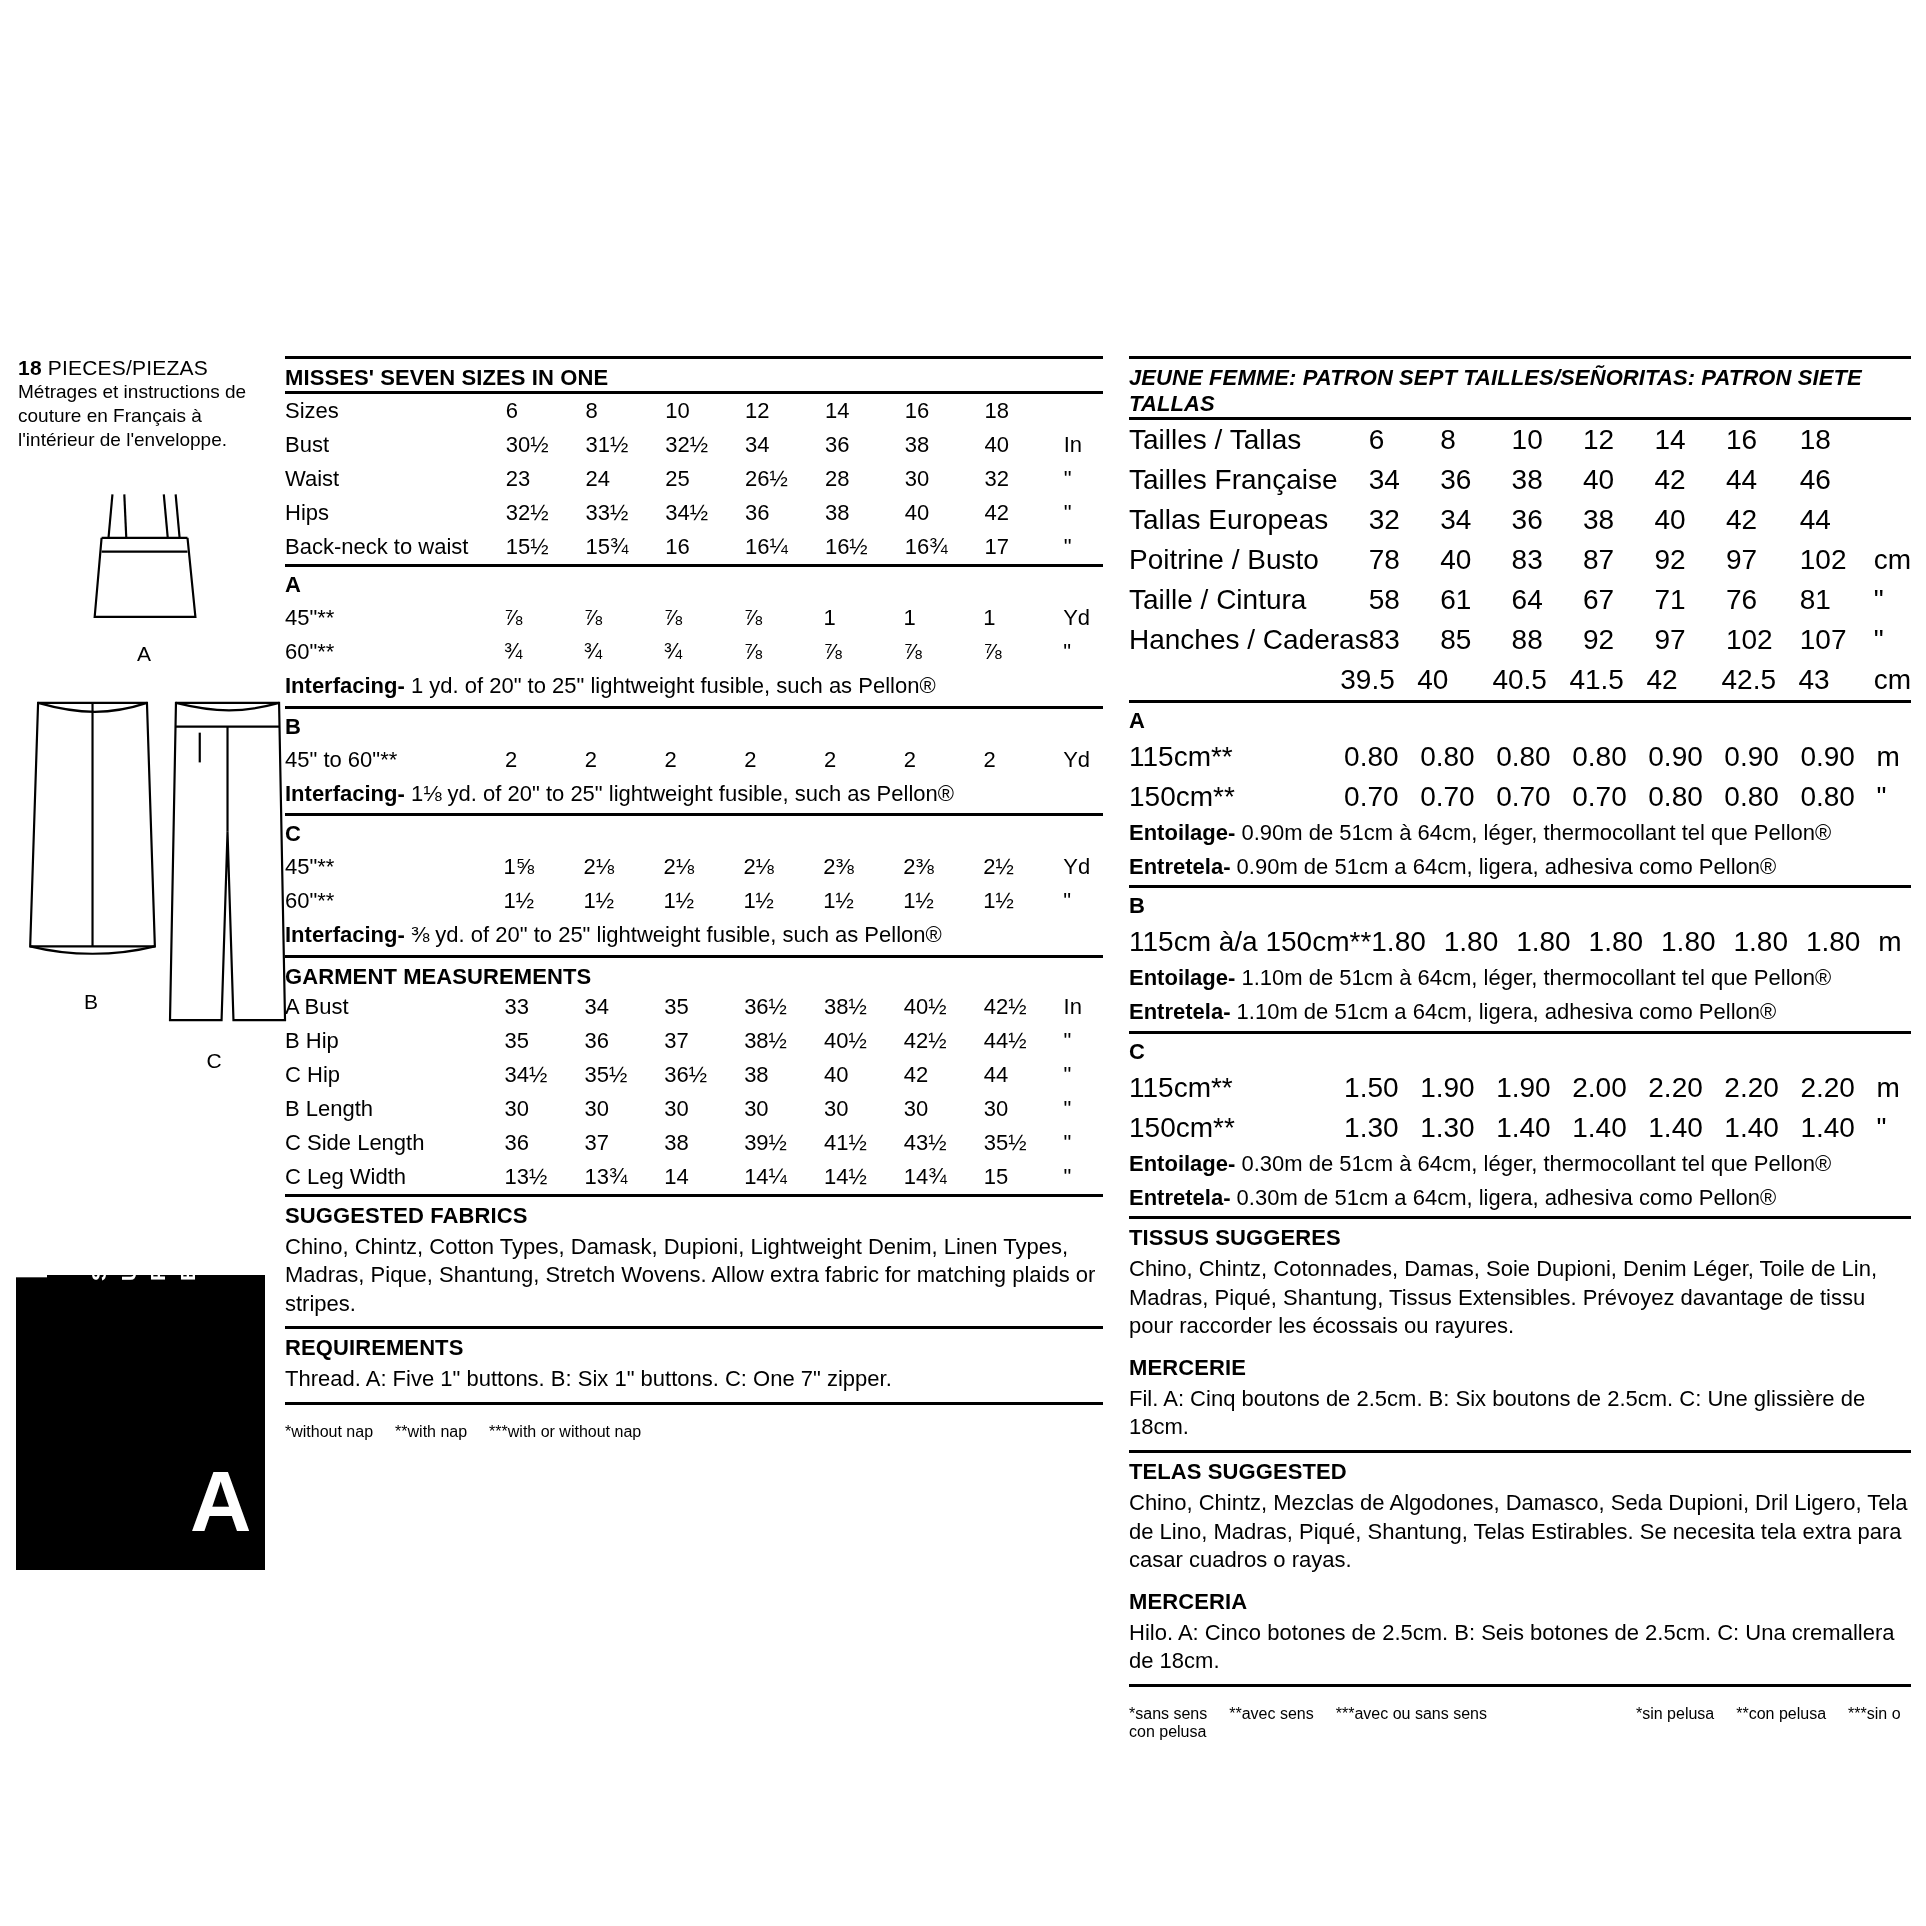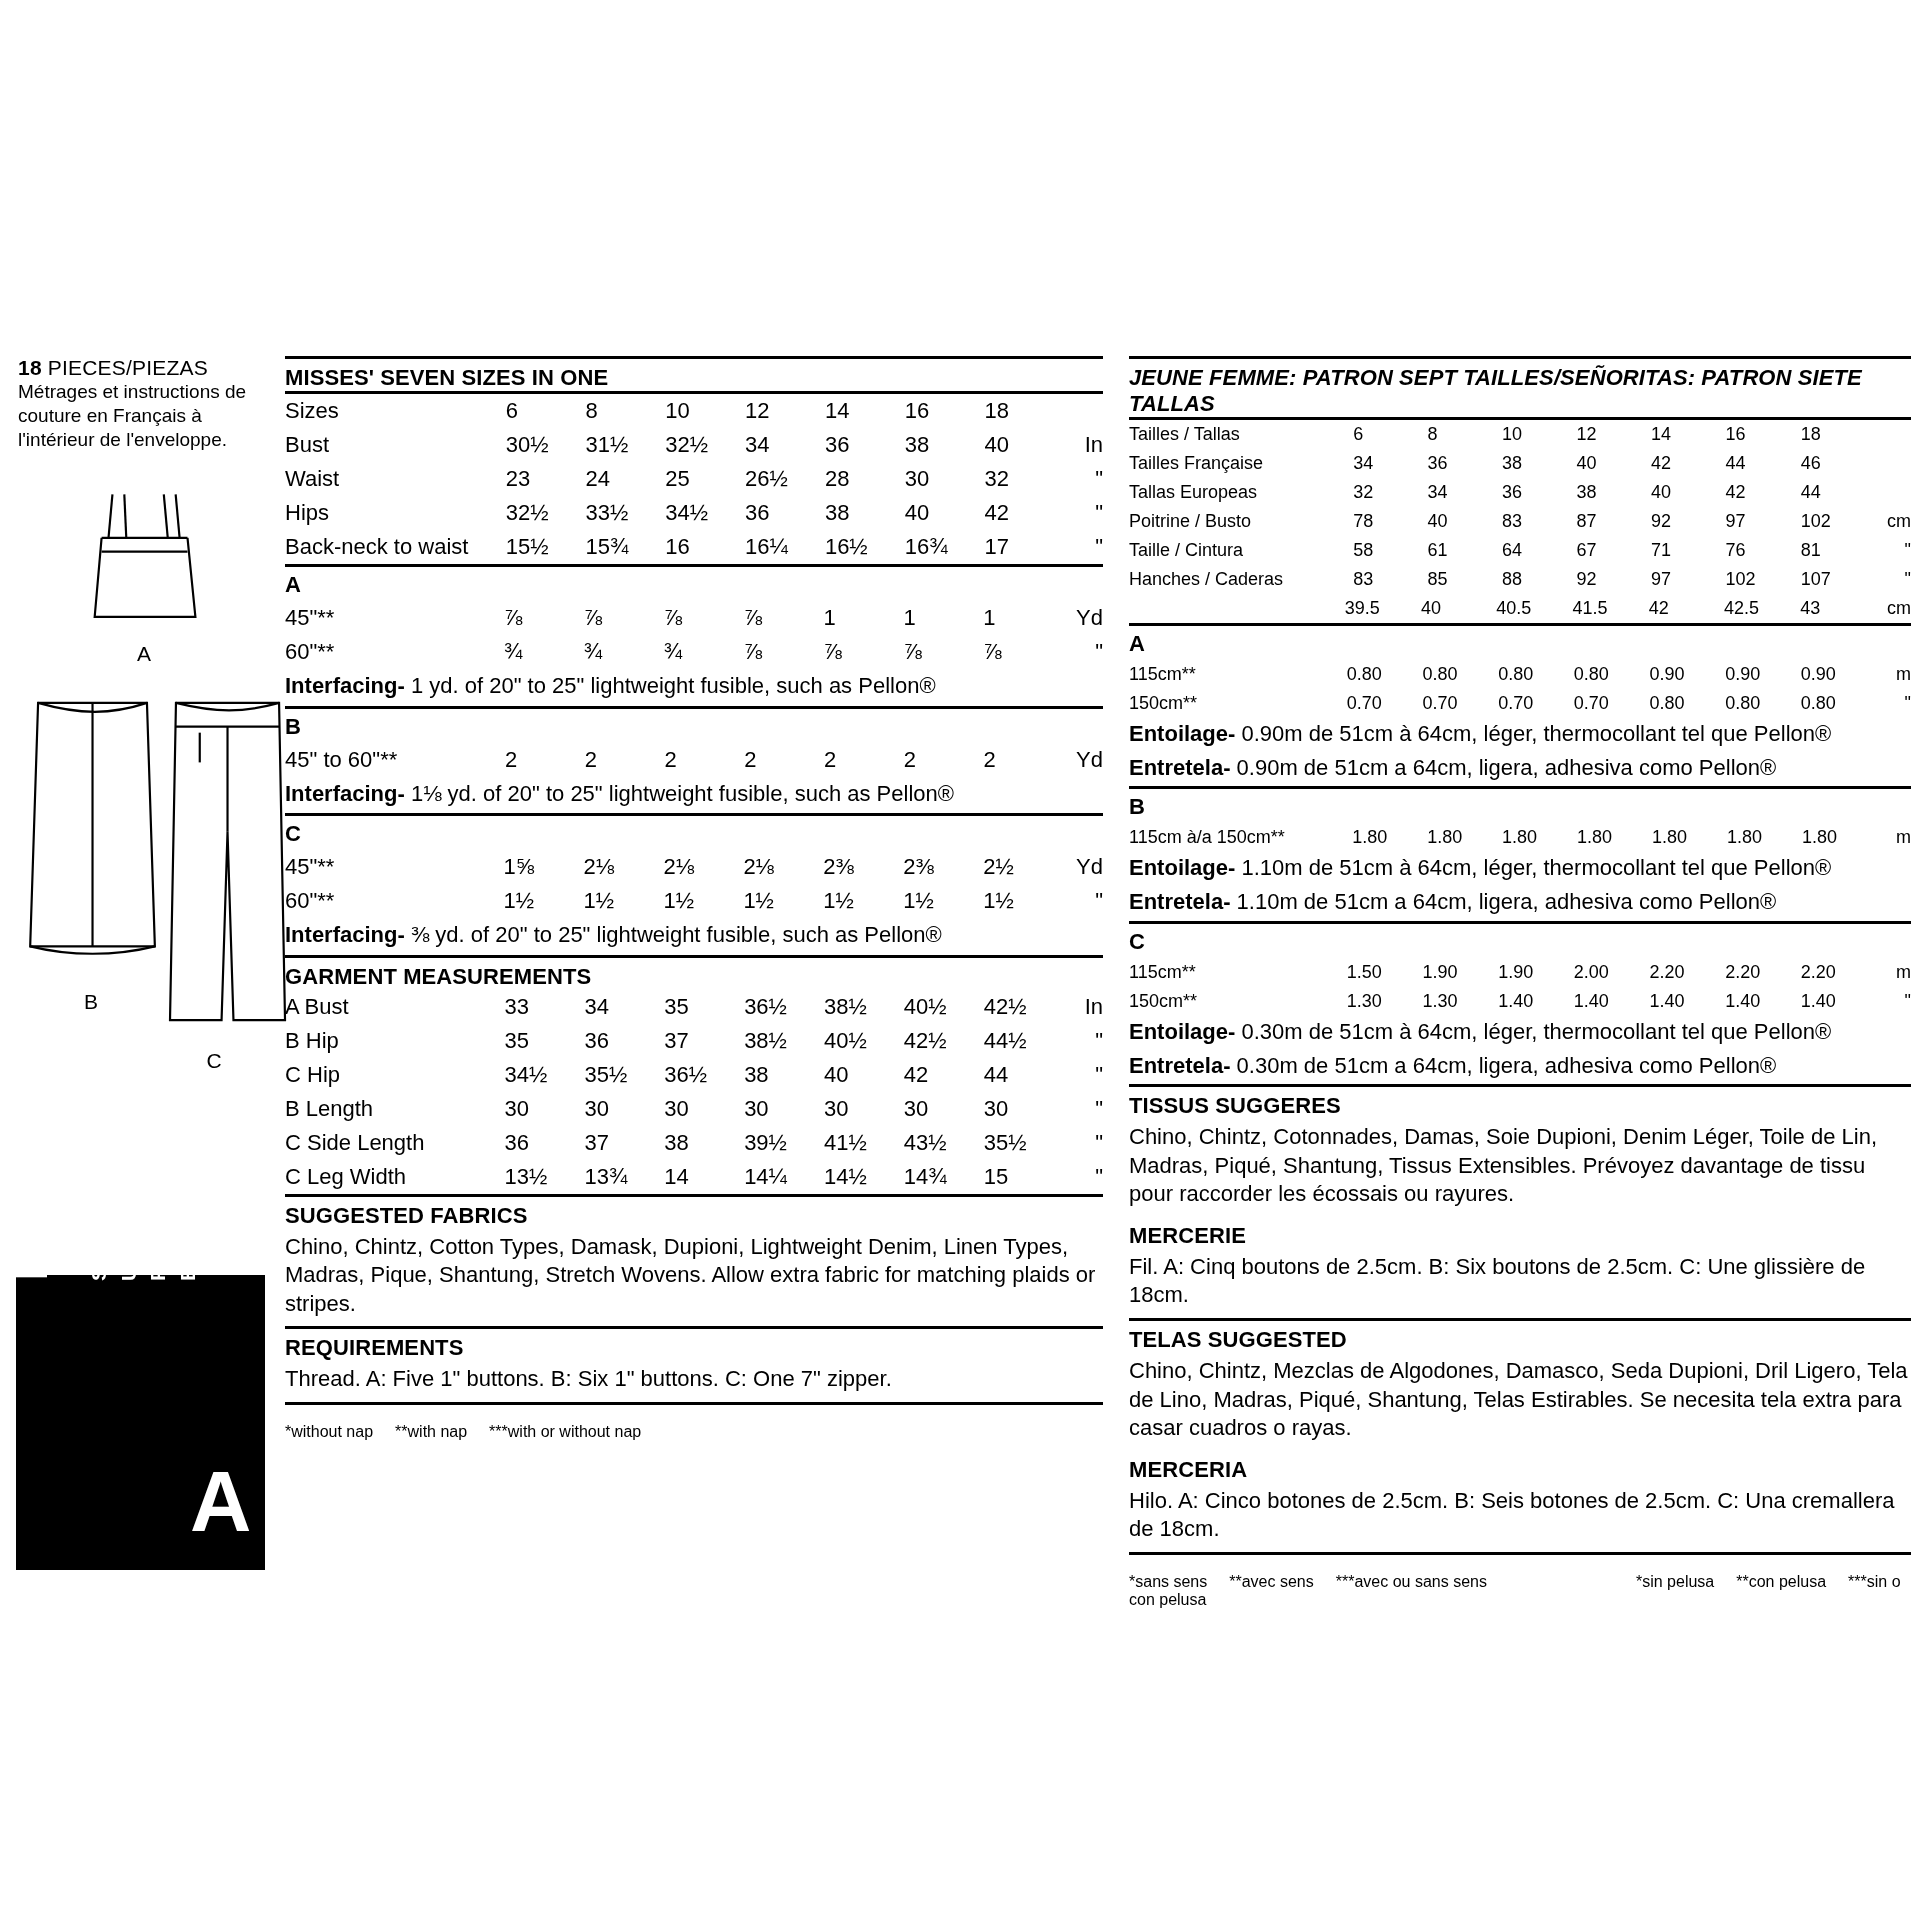--- a/index.html
+++ b/index.html
@@ -135,21 +135,21 @@
     width: 100%;
     font-size: 22px;
   }
   table.grid td {
     padding: 4px 0 4px 0;
     vertical-align: top;
     white-space: nowrap;
   }
   td.label { width: 222px; }
   td.num   { width: 81px; }
-  td.unit  { width: 40px; text-align: right; }
+  td.unit  { width: 40px; text-align: left; }
 
   .grp-letter {
     font-size: 22px;
     font-weight: bold;
     padding: 5px 0 3px 0;
   }
   .note {
     font-size: 22px;
     padding: 3px 0 6px 0;
     line-height: 1.25;
@@ -162,21 +162,21 @@
     padding: 4px 0 8px 0;
   }
   .footnote {
     font-size: 16px;
     padding-top: 18px;
   }
   .footnote .sp { display: inline-block; width: 22px; }
   .footnote-right span.gap { display: inline-block; width: 149px; }
 
   
-  .col-right table.grid { font-size: 18px; }
+  .col-right table.grid { font-size: 28px; }
   .col-right td.label { width: 230px; }
   .col-right td.num   { width: 79px; }
   .col-right td.unit  { width: 36px; }
 
   .subnote {
     font-size: 22px;
     line-height: 1.28;
     padding: 2px 0 4px 0;
   }
   .subnote b { font-weight: bold; }

